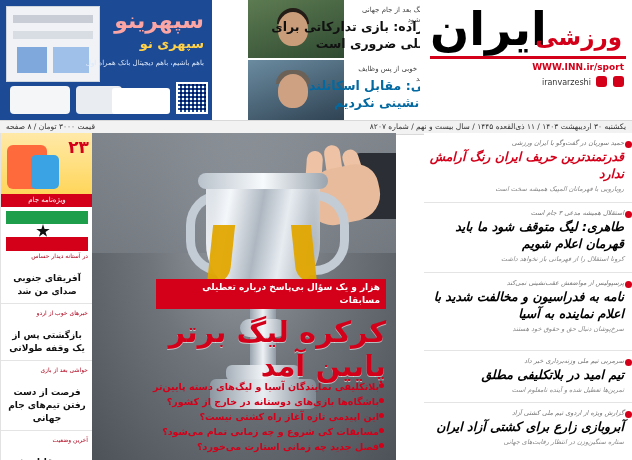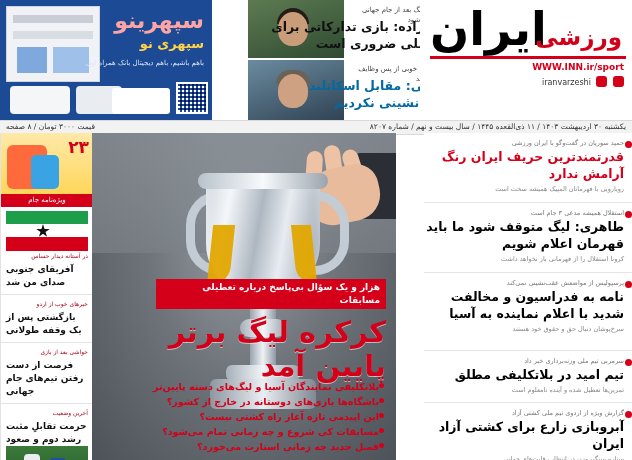--- a/index.html
+++ b/index.html
@@ -62,21 +62,21 @@
   .sidebar{position:absolute;left:0;top:133px;width:92px;height:327px;background:#fff;border-left:1px solid #e2e2e2;}
   .sb-top{position:relative;height:74px;background:linear-gradient(180deg,#ffe9a8,#ffd24a);overflow:hidden;}
   .sb-top .num{position:absolute;right:4px;top:4px;font-size:17px;font-weight:bold;color:#d4001a;}
   .sb-top .lbl{position:absolute;right:4px;top:23px;font-size:7px;color:#7a4f00;font-weight:bold;margin-top:41px;}
   .sb-top .ribbon{position:absolute;left:0;bottom:0;width:92px;height:13px;background:#d4001a;color:#fff;font-size:7px;text-align:center;line-height:13px;}
   .sb-top .toy{position:absolute;left:6px;top:12px;width:40px;height:44px;background:#ff6a3d;border-radius:6px;}
   .sb-top .toy2{position:absolute;left:30px;top:22px;width:28px;height:34px;background:#3aa3e3;border-radius:5px;}
 
   .sb-item{position:relative;border-bottom:1px solid #e4e4e4;padding:4px 5px 5px 5px;box-sizing:border-box;}
   .sb-item .kick{font-size:6px;color:#b0001a;text-align:right;line-height:9px;}
-  .sb-item .ttl{font-size:9px;font-weight:bold;color:#111;text-align:left;line-height:13px;margin-top:3px;}
+  .sb-item .ttl{font-size:9px;font-weight:bold;color:#111;text-align:center;line-height:13px;margin-top:12px;}
   .sb-flag{height:40px;background:linear-gradient(180deg,#1c9e4a 33%,#ffffff 33% 66%,#d4001a 66%);position:relative;}
   .sb-flag .star{position:absolute;left:30px;top:13px;width:14px;height:14px;background:#111;
       clip-path:polygon(50% 0%,61% 35%,98% 35%,68% 57%,79% 91%,50% 70%,21% 91%,32% 57%,2% 35%,39% 35%);}
   .sb-green{height:46px;background:linear-gradient(180deg,#3b7a3a,#23532a);position:relative;}
   .sb-green .p1{position:absolute;left:18px;top:8px;width:16px;height:32px;background:#e8eef2;border-radius:4px;}
   .sb-green .p2{position:absolute;left:44px;top:12px;width:16px;height:28px;background:#1d4ea8;border-radius:4px;}
 
   
   .main{position:absolute;left:92px;top:133px;width:304px;height:327px;overflow:hidden;background:#6e6f73;}
   .main .bg{position:absolute;inset:0;background:
@@ -109,21 +109,21 @@
   .main .hero-kick{font-size:9px;font-weight:bold;color:#fff;background:#d4001a;display:inline-block;padding:2px 6px;line-height:13px;}
   .main .hero-l1{font-size:29px;font-weight:bold;color:#d4001a;line-height:34px;margin-top:6px;text-shadow:0 1px 0 rgba(255,255,255,.55);}
   .main .hero-l2{font-size:29px;font-weight:bold;color:#d4001a;line-height:34px;text-shadow:0 1px 0 rgba(255,255,255,.55);}
 
   .bullets{position:absolute;right:8px;bottom:6px;width:236px;text-align:right;margin-left:38px;}
   .bullets .b{font-size:9.5px;font-weight:bold;color:#d4001a;line-height:15px;white-space:nowrap;}
   .bullets .b .dot{display:inline-block;width:5px;height:5px;background:#d4001a;border-radius:50%;margin-right:4px;vertical-align:2px;}
 
   
   .rightcol{position:absolute;left:424px;top:133px;width:208px;height:327px;background:#fff;border-right:1px solid #e2e2e2;}
-  .ritem{position:relative;padding:5px 8px 6px 0;border-bottom:1px solid #e4e4e4;box-sizing:border-box;}
+  .ritem{position:relative;padding:5px 8px 6px 0;border-bottom:1px solid #e4e4e4;box-sizing:border-box;font-style:italic;}
   .ritem .bullet{position:absolute;right:0;top:8px;width:7px;height:7px;border-radius:50%;background:#d4001a;}
   .ritem .kick{font-size:6.5px;color:#777;text-align:right;line-height:10px;}
   .ritem .t1{font-size:12.5px;font-weight:bold;color:#000000;text-align:right;line-height:17px;}
   .ritem .t1.red{color:#d4001a;}
   .ritem .sub{font-size:6.5px;color:#888;text-align:right;line-height:10px;margin-top:2px;}
 </style>
 </head>
 <body>
 
 <div class="page">

